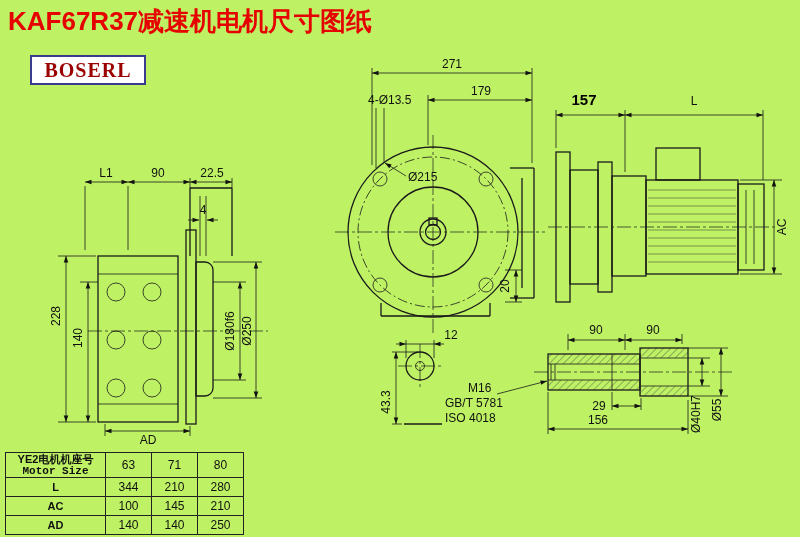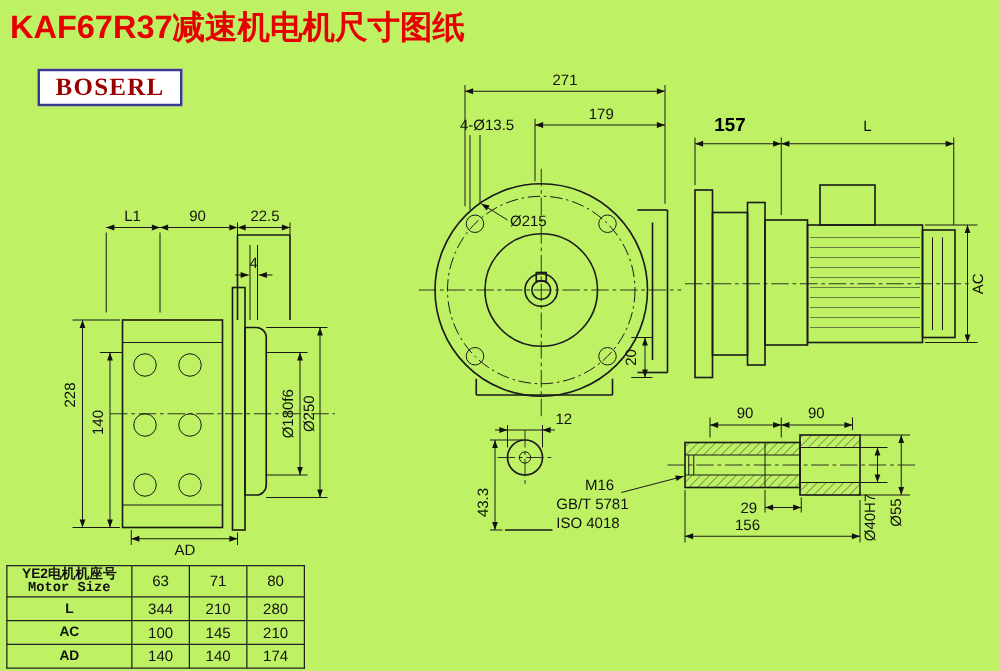--- a/index.html
+++ b/index.html
@@ -273,18 +273,18 @@
     <tr>
       <td class="c0">AC</td>
       <td>100</td>
       <td>145</td>
       <td>210</td>
     </tr>
     <tr>
       <td class="c0">AD</td>
       <td>140</td>
       <td>140</td>
-      <td>174</td>
+      <td>250</td>
     </tr>
   </tbody>
     </table>
 
 </div>
 
 </body></html>

